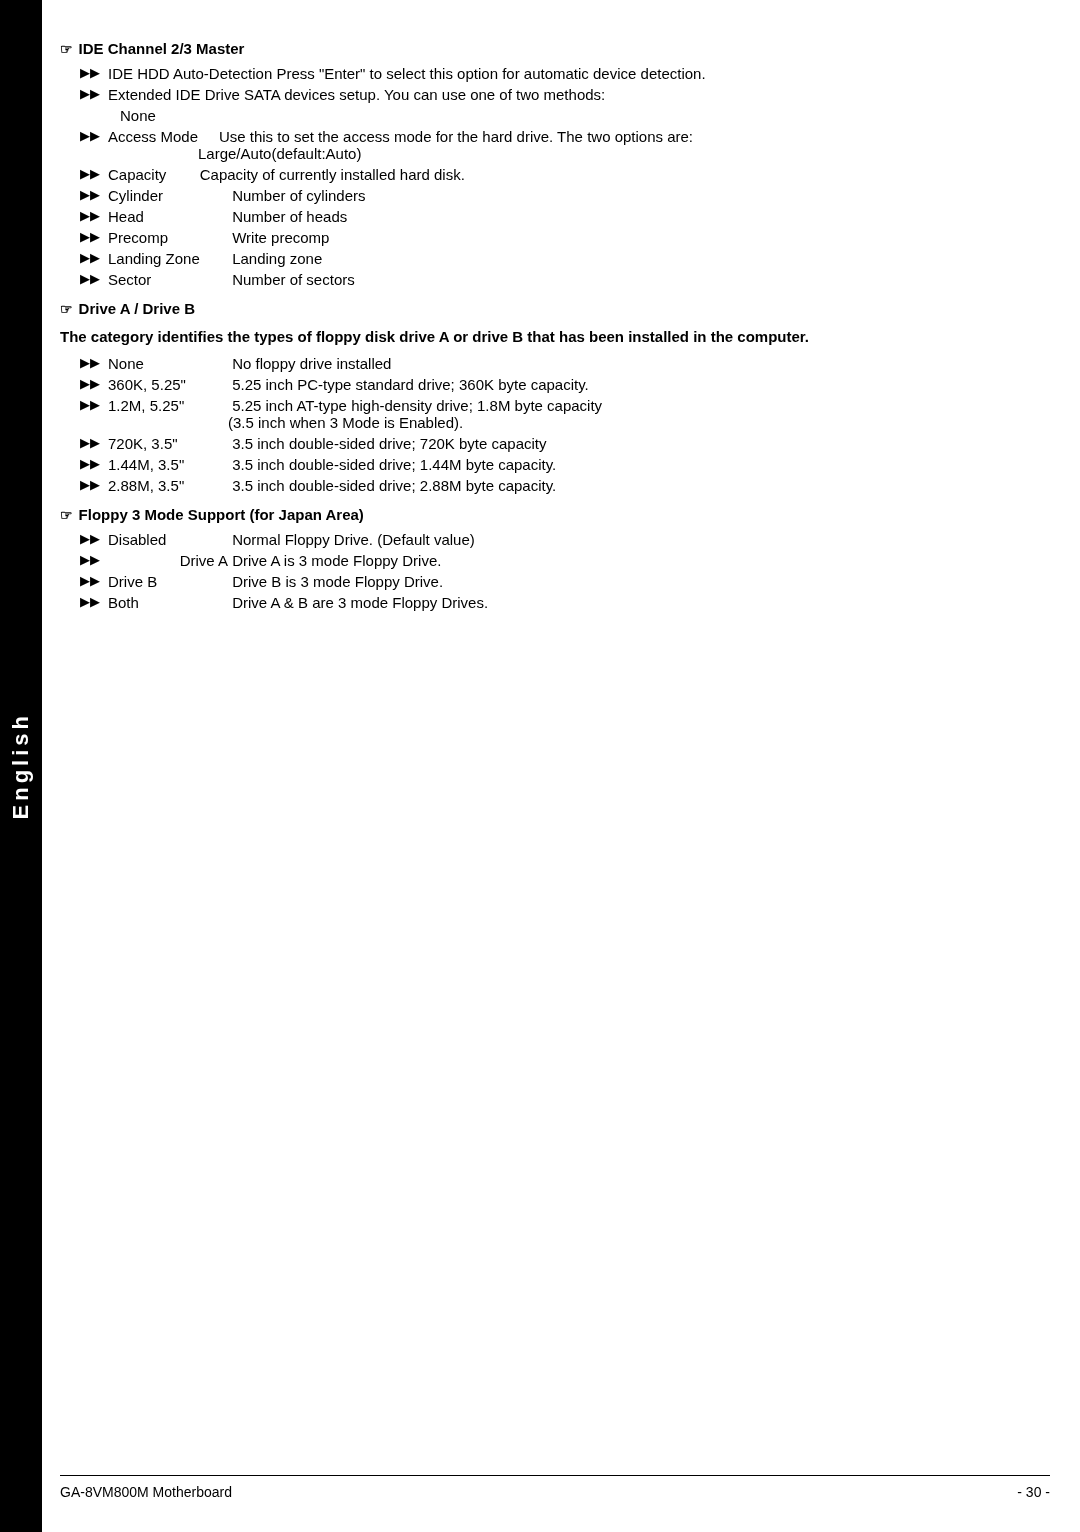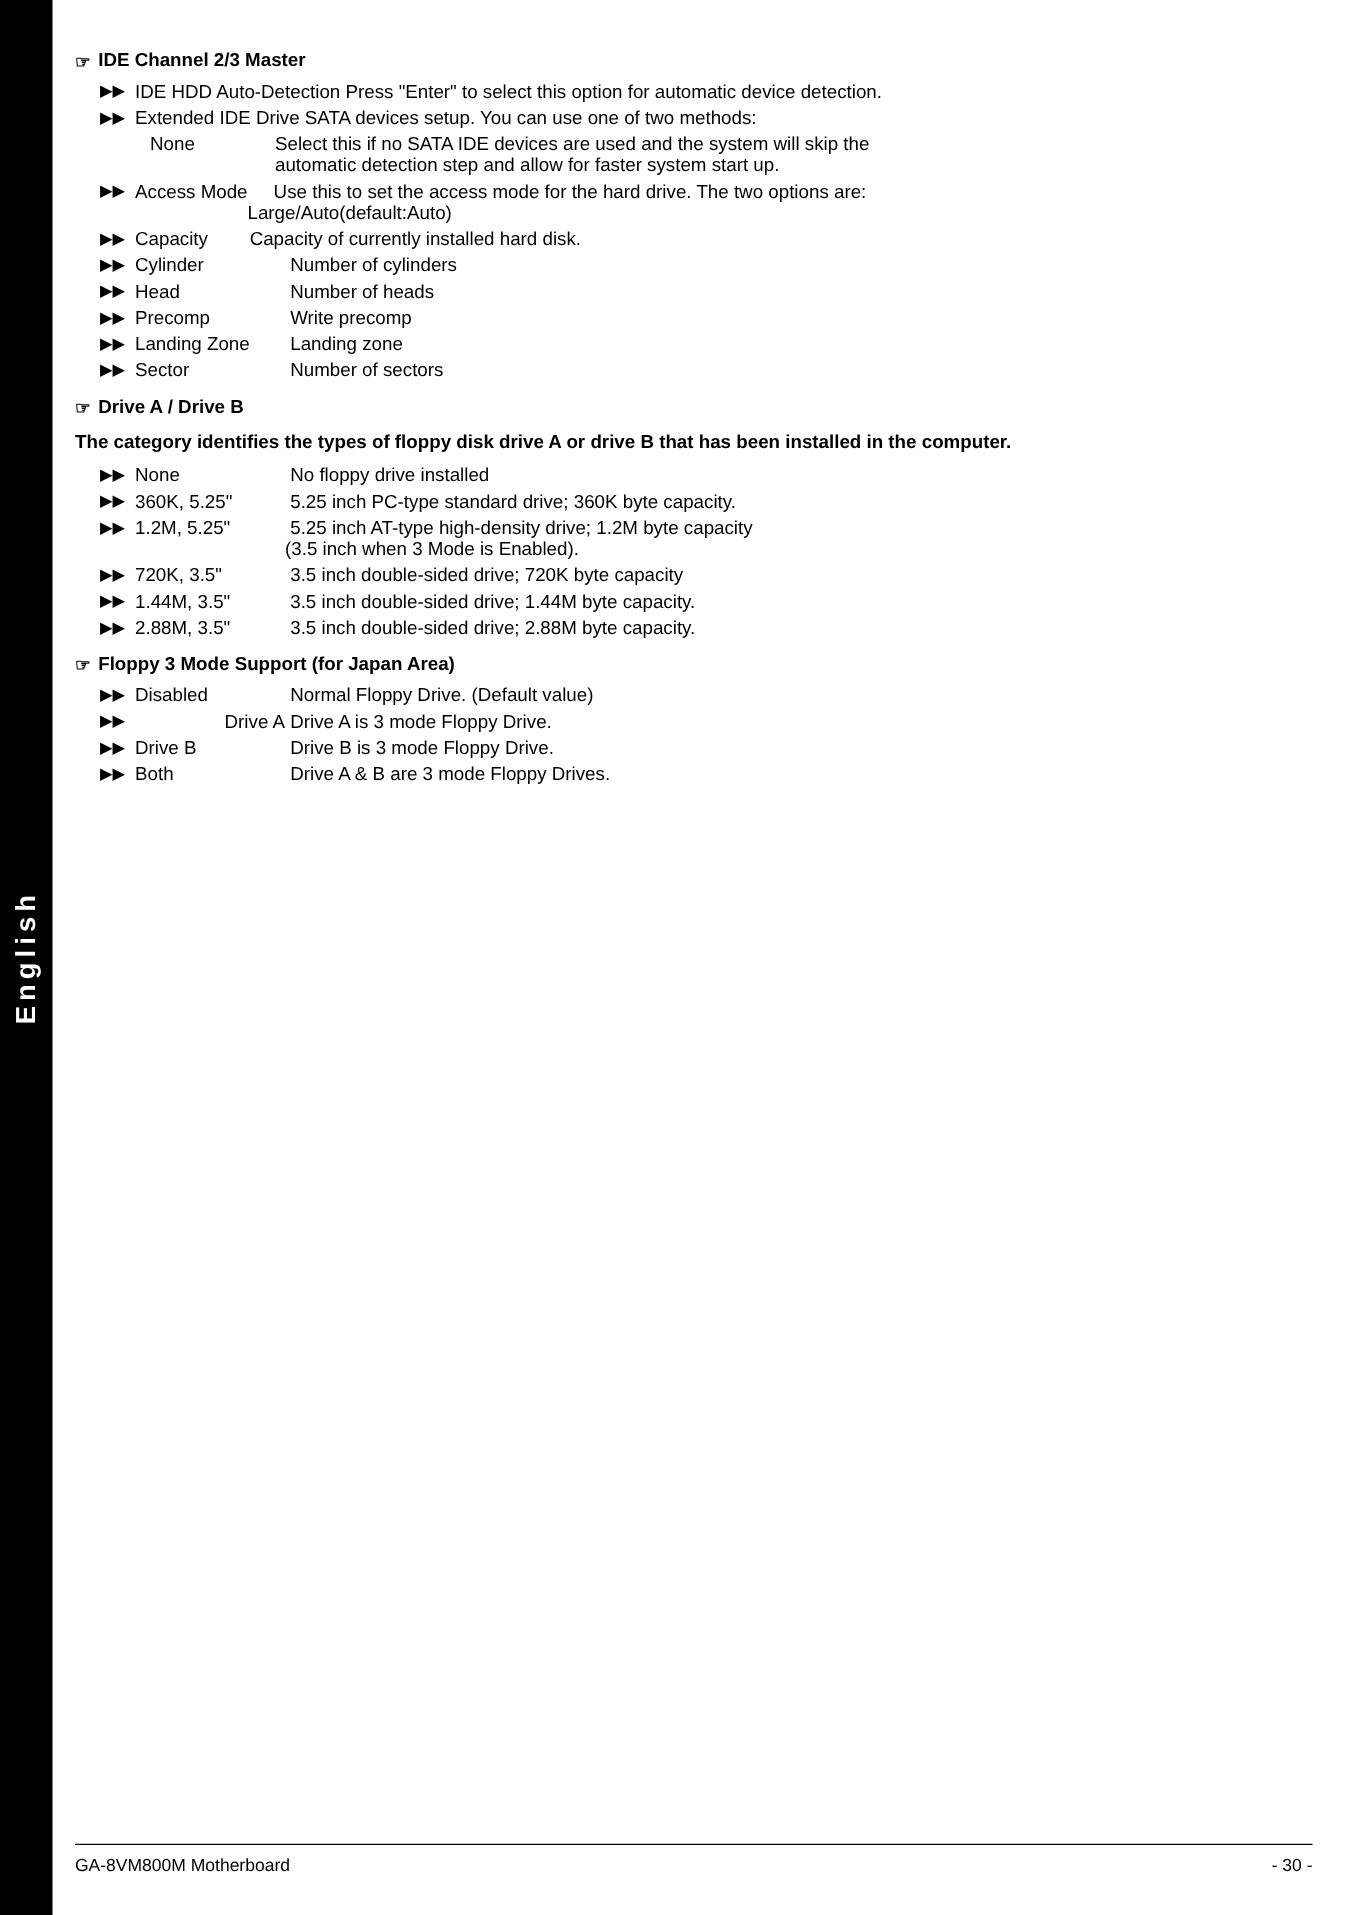--- a/index.html
+++ b/index.html
@@ -146,24 +146,20 @@
       </div>
 
       <div class="bullet-item">
         <span class="bullet-arrow">▶▶</span>
         <span class="bullet-content">Extended IDE Drive SATA devices setup. You can use one of two methods:</span>
       </div>
 
 
       <div class="option-row">
         <span class="option-label">None</span>
-        <span class="option-desc">
-          <span>Select this if no SATA IDE devices are used and the system will skip the</span><br>
-          <span>automatic detection step and allow for faster system start up.</span>
-        </span>
       </div>
 
       <div class="bullet-item">
         <span class="bullet-arrow">▶▶</span>
         <span class="bullet-content">
           <span>Access Mode</span>&nbsp;&nbsp;&nbsp;&nbsp;
           <span>Use this to set the access mode for the hard drive. The two options are:</span><br>
           <span style="padding-left:90px; display:inline-block;">Large/Auto(default:Auto)</span>
         </span>
       </div>
@@ -235,21 +231,21 @@
         <span class="bullet-content">
           <span style="display:inline-block; min-width:120px;">360K, 5.25"</span>
           <span>5.25 inch PC-type standard drive; 360K byte capacity.</span>
         </span>
       </div>
 
       <div class="bullet-item">
         <span class="bullet-arrow">▶▶</span>
         <span class="bullet-content">
           <span style="display:inline-block; min-width:120px;">1.2M, 5.25"</span>
-          <span>5.25 inch AT-type high-density drive; 1.2M byte capacity</span><br>
+          <span>5.25 inch AT-type high-density drive; 1.8M byte capacity</span><br>
           <span style="padding-left:120px; display:inline-block;">(3.5 inch when 3 Mode is Enabled).</span>
         </span>
       </div>
 
       <div class="bullet-item">
         <span class="bullet-arrow">▶▶</span>
         <span class="bullet-content">
           <span style="display:inline-block; min-width:120px;">720K, 3.5"</span>
           <span>3.5 inch double-sided drive; 720K byte capacity</span>
         </span>

